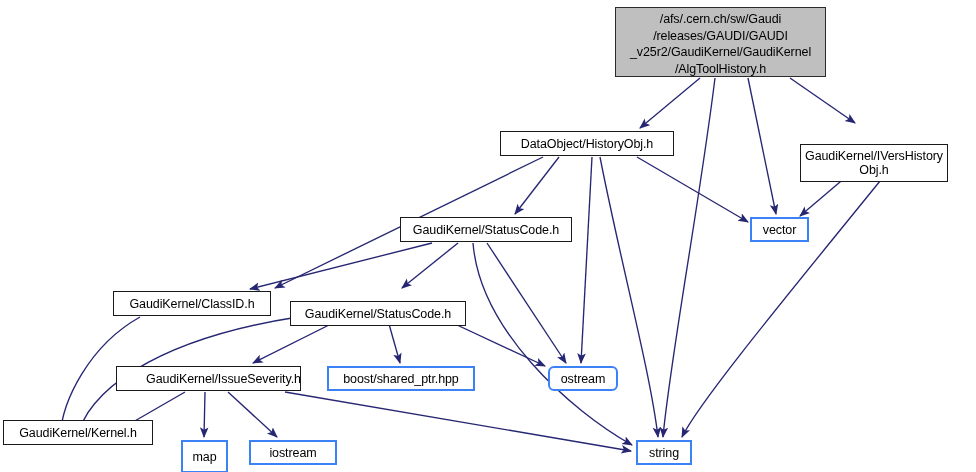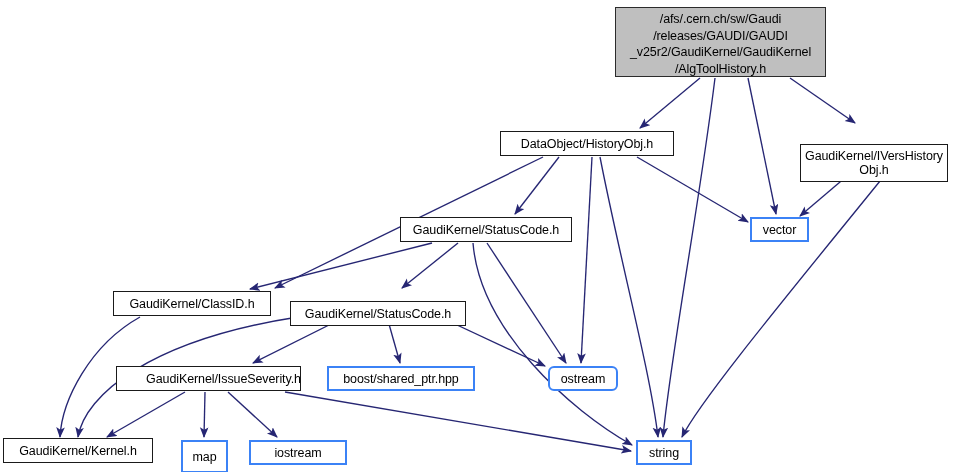--- a/index.html
+++ b/index.html
@@ -60,18 +60,18 @@
       <div class="node local" style="left: 500px; top: 131px; width: 174px; height: 25px;">DataObject/HistoryObj.h</div>
       <div class="node local" style="left: 800px; top: 144px; width: 148px; height: 38px;">GaudiKernel/IVersHistory
 Obj.h</div>
       <div class="node local" style="left: 400px; top: 217px; width: 172px; height: 25px;">GaudiKernel/StatusCode.h</div>
       <div class="node sys" style="left: 750px; top: 217px; width: 59px; height: 25px;">vector</div>
       <div class="node local" style="left: 113px; top: 291px; width: 158px; height: 25px;">GaudiKernel/ClassID.h</div>
       <div class="node local" style="left: 290px; top: 301px; width: 176px; height: 25px;">GaudiKernel/StatusCode.h</div>
       <div class="node local" style="left: 116px; top: 366px; width: 185px; height: 25px; padding-left: 30px;">GaudiKernel/IssueSeverity.h</div>
       <div class="node sys" style="left: 327px; top: 366px; width: 148px; height: 25px;">boost/shared_ptr.hpp</div>
       <div class="node sys" style="left: 548px; top: 366px; width: 70px; height: 25px; border-radius: 6px;">ostream</div>
-      <div class="node local" style="left: 3px; top: 438px; width: 150px; height: 25px;">GaudiKernel/Kernel.h</div>
+      <div class="node local" style="left: 3px; top: 420px; width: 150px; height: 25px;">GaudiKernel/Kernel.h</div>
       <div class="node sys" style="left: 181px; top: 440px; width: 47px; height: 33px;">map</div>
-      <div class="node sys" style="left: 249px; top: 440px; width: 98px; height: 25px;">iostream</div>
+      <div class="node sys" style="left: 249px; top: 440px; width: 88px; height: 25px;">iostream</div>
       <div class="node sys" style="left: 636px; top: 440px; width: 56px; height: 25px;">string</div>
     </div>
 </div>
 
 </body></html>

